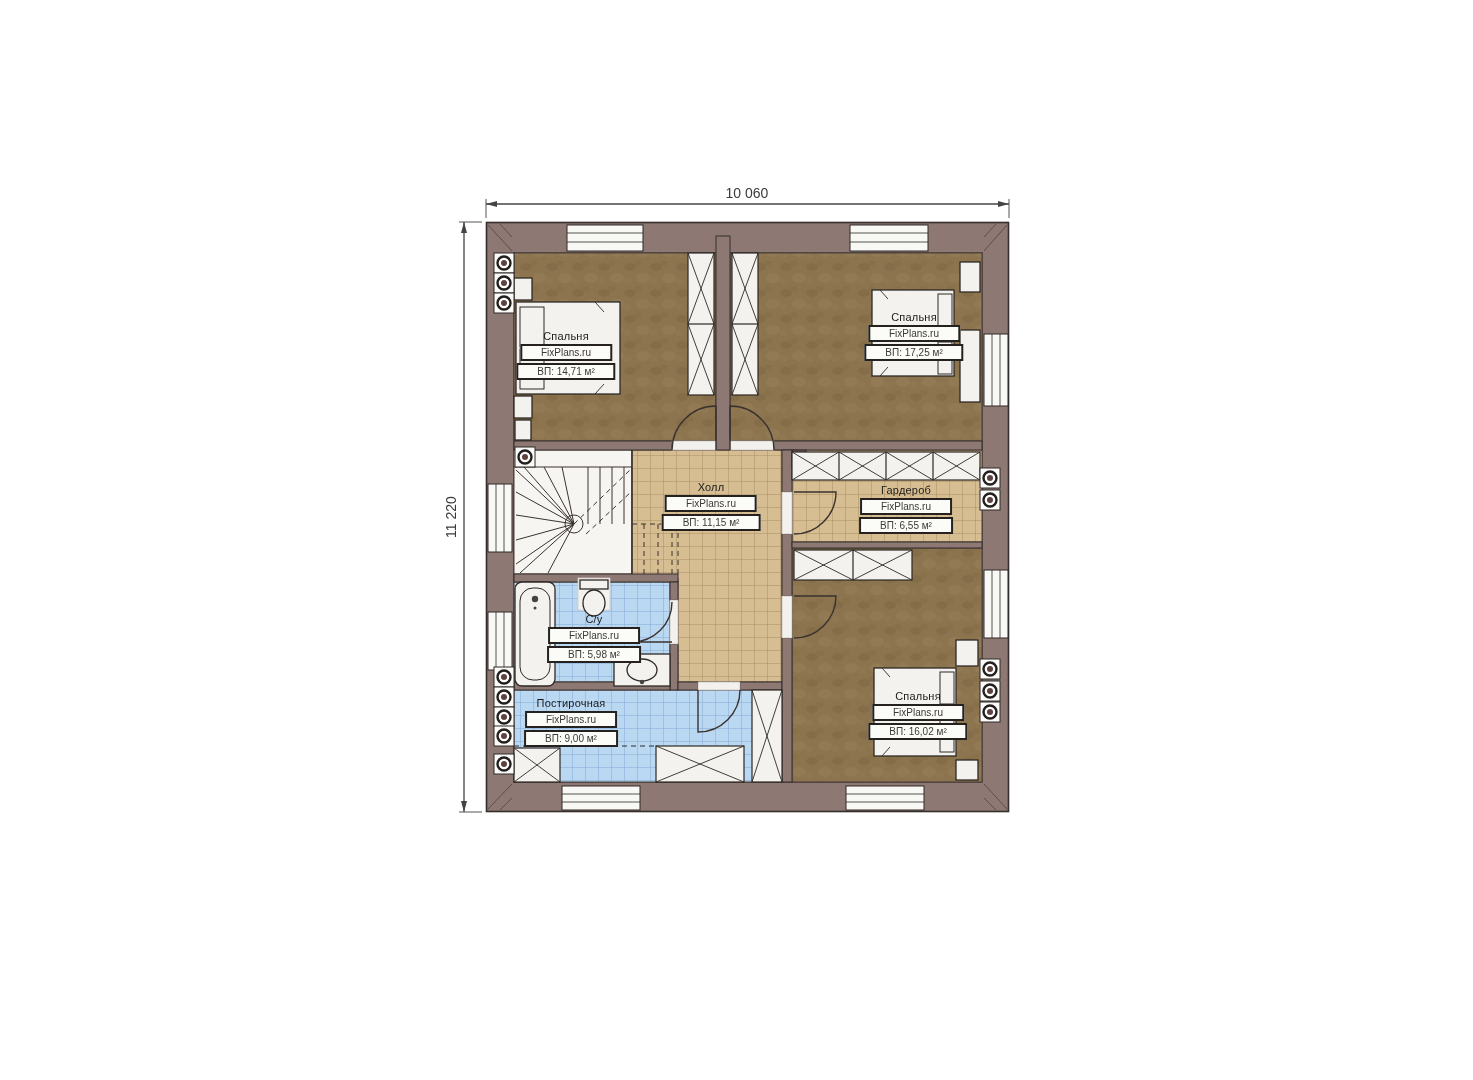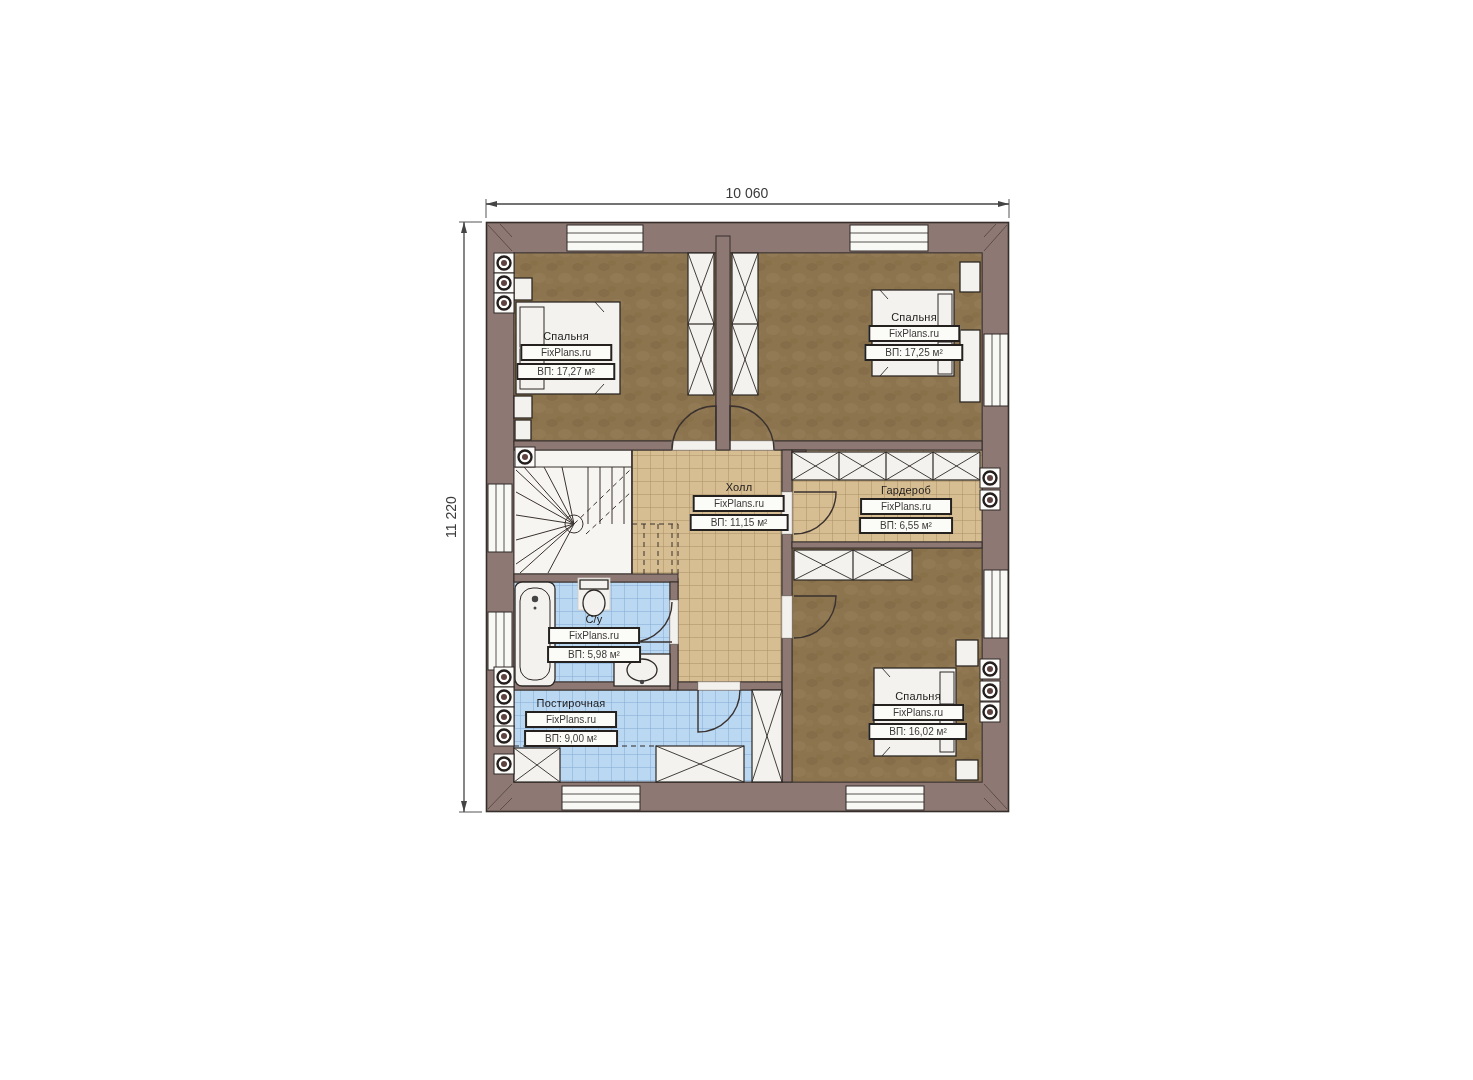--- a/index.html
+++ b/index.html
@@ -324,30 +324,30 @@
     <use href="#vent" x="990" y="500"></use>
     <use href="#vent" x="990" y="669"></use>
     <use href="#vent" x="990" y="691"></use>
     <use href="#vent" x="990" y="712"></use>
   </g>
 </svg>
 
 <div class="room-label" style="left:566px;top:330px;">
   <div class="room-name">Спальня</div>
   <div class="label-box">FixPlans.ru</div>
-  <div class="label-box">ВП: 17,27 м²</div>
+  <div class="label-box">ВП: 14,71 м²</div>
 </div>
 
 <div class="room-label" style="left:914px;top:311px;">
   <div class="room-name">Спальня</div>
   <div class="label-box">FixPlans.ru</div>
   <div class="label-box">ВП: 17,25 м²</div>
 </div>
 
-<div class="room-label" style="left:711px;top:481px;margin-left:28px;">
+<div class="room-label" style="left:711px;top:481px;">
   <div class="room-name">Холл</div>
   <div class="label-box">FixPlans.ru</div>
   <div class="label-box">ВП: 11,15 м²</div>
 </div>
 
 <div class="room-label" style="left:906px;top:484px;text-align:right;">
   <div class="room-name">Гардероб</div>
   <div class="label-box">FixPlans.ru</div>
   <div class="label-box">ВП: 6,55 м²</div>
 </div>

